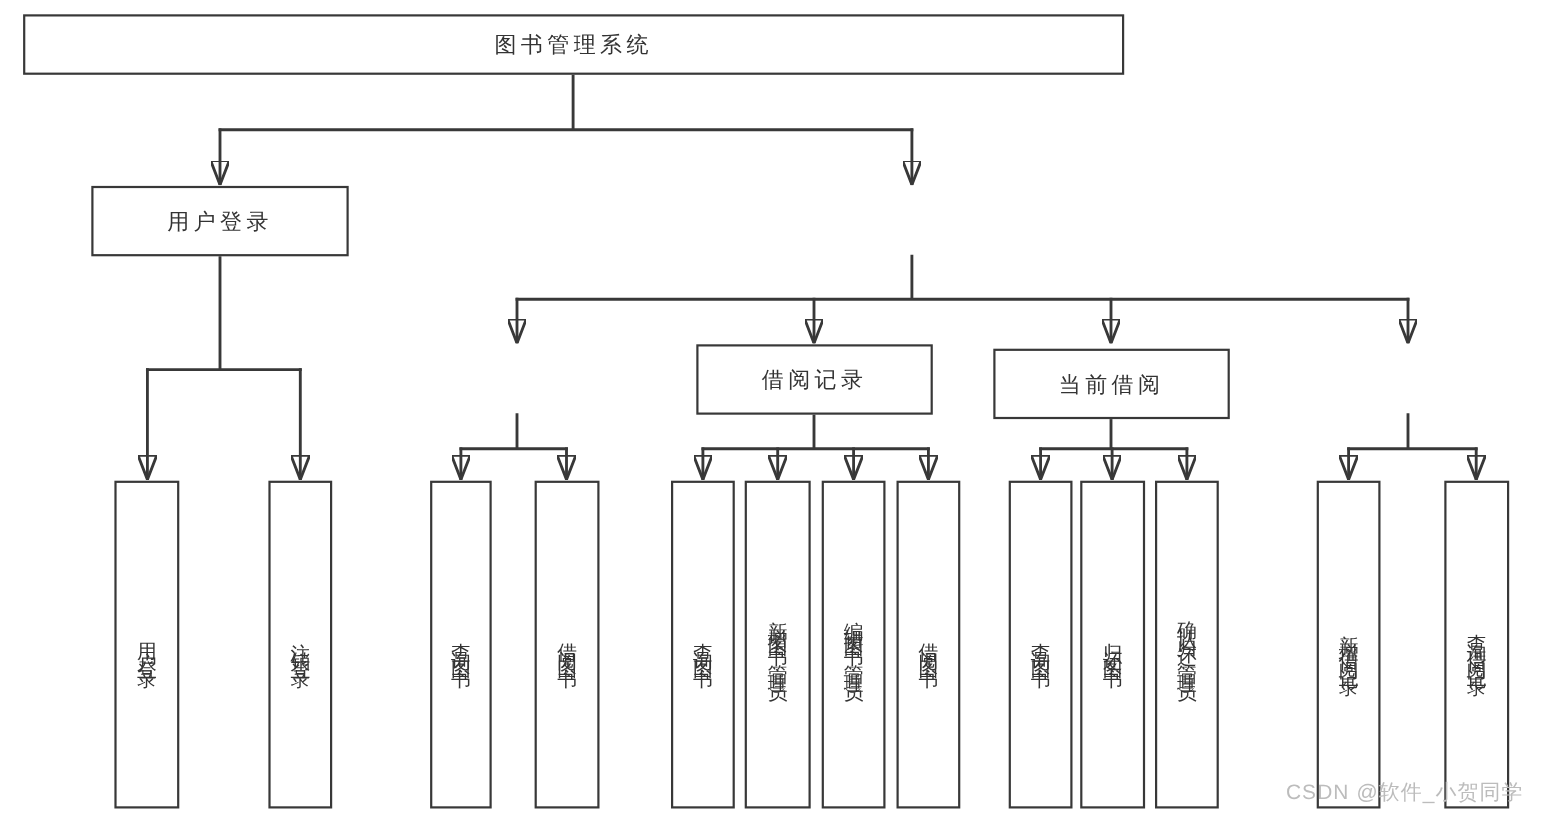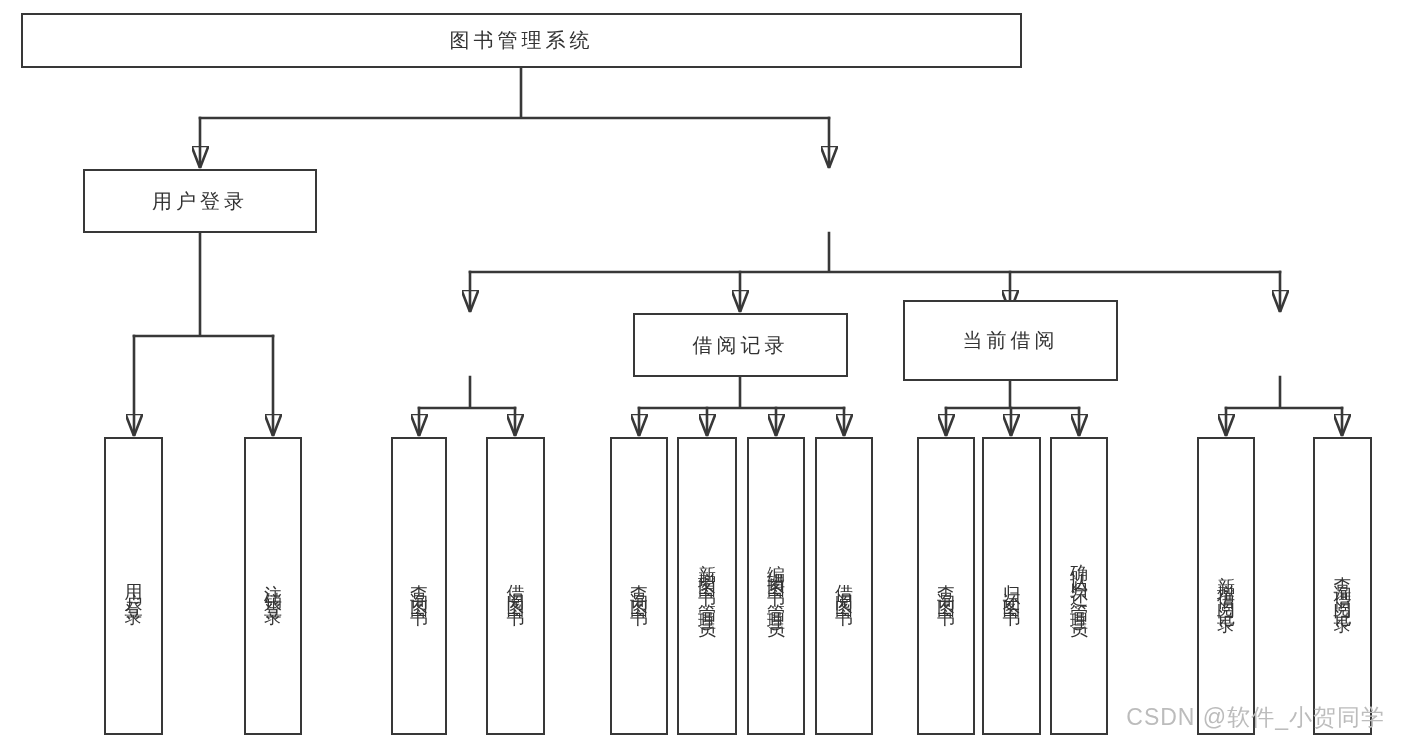--- a/index.html
+++ b/index.html
@@ -46,21 +46,21 @@
   .vnode{
     writing-mode:vertical-rl;
     font-size:18px;
     letter-spacing:8px;
     line-height:1;
   }
   .watermark{
     position:absolute;
     right:20px;
     bottom:14px;
-    font-size:23px;
+    font-size:19px;
     letter-spacing:1px;
     color:var(--wm);
     white-space:nowrap;
     z-index:5;
   }
 </style>
 </head>
 <body>
 
 <div class="canvas">
@@ -121,21 +121,21 @@
       <path d="M1226,408 V435" marker-end="url(#arrow)"></path>
       <path d="M1342,408 V435" marker-end="url(#arrow)"></path>
     </g>
   </svg>
 
   <div class="node hbox" style="left:21px;top:13px;width:1001px;height:55px">图书管理系统</div>
 
   <div class="node hbox" style="left:83px;top:169px;width:234px;height:64px">用户登录</div>
 
   <div class="node hbox" style="left:633px;top:313px;width:215px;height:64px">借阅记录</div>
-  <div class="node hbox" style="left:903px;top:300px;width:215px;height:81px">当前借阅</div>
+  <div class="node hbox" style="left:903px;top:317px;width:215px;height:64px">当前借阅</div>
 
   <div class="node vnode" style="left:104px;top:437px;width:59px;height:298px">用户登录</div>
   <div class="node vnode" style="left:244px;top:437px;width:58px;height:298px">注销登录</div>
 
   <div class="node vnode" style="left:391px;top:437px;width:56px;height:298px">查询图书</div>
   <div class="node vnode" style="left:486px;top:437px;width:59px;height:298px">借阅图书</div>
 
   <div class="node vnode" style="left:610px;top:437px;width:58px;height:298px">查询图书</div>
   <div class="node vnode" style="left:677px;top:437px;width:60px;height:298px">新增图书（管理员）</div>
   <div class="node vnode" style="left:747px;top:437px;width:58px;height:298px">编辑图书（管理员）</div>

